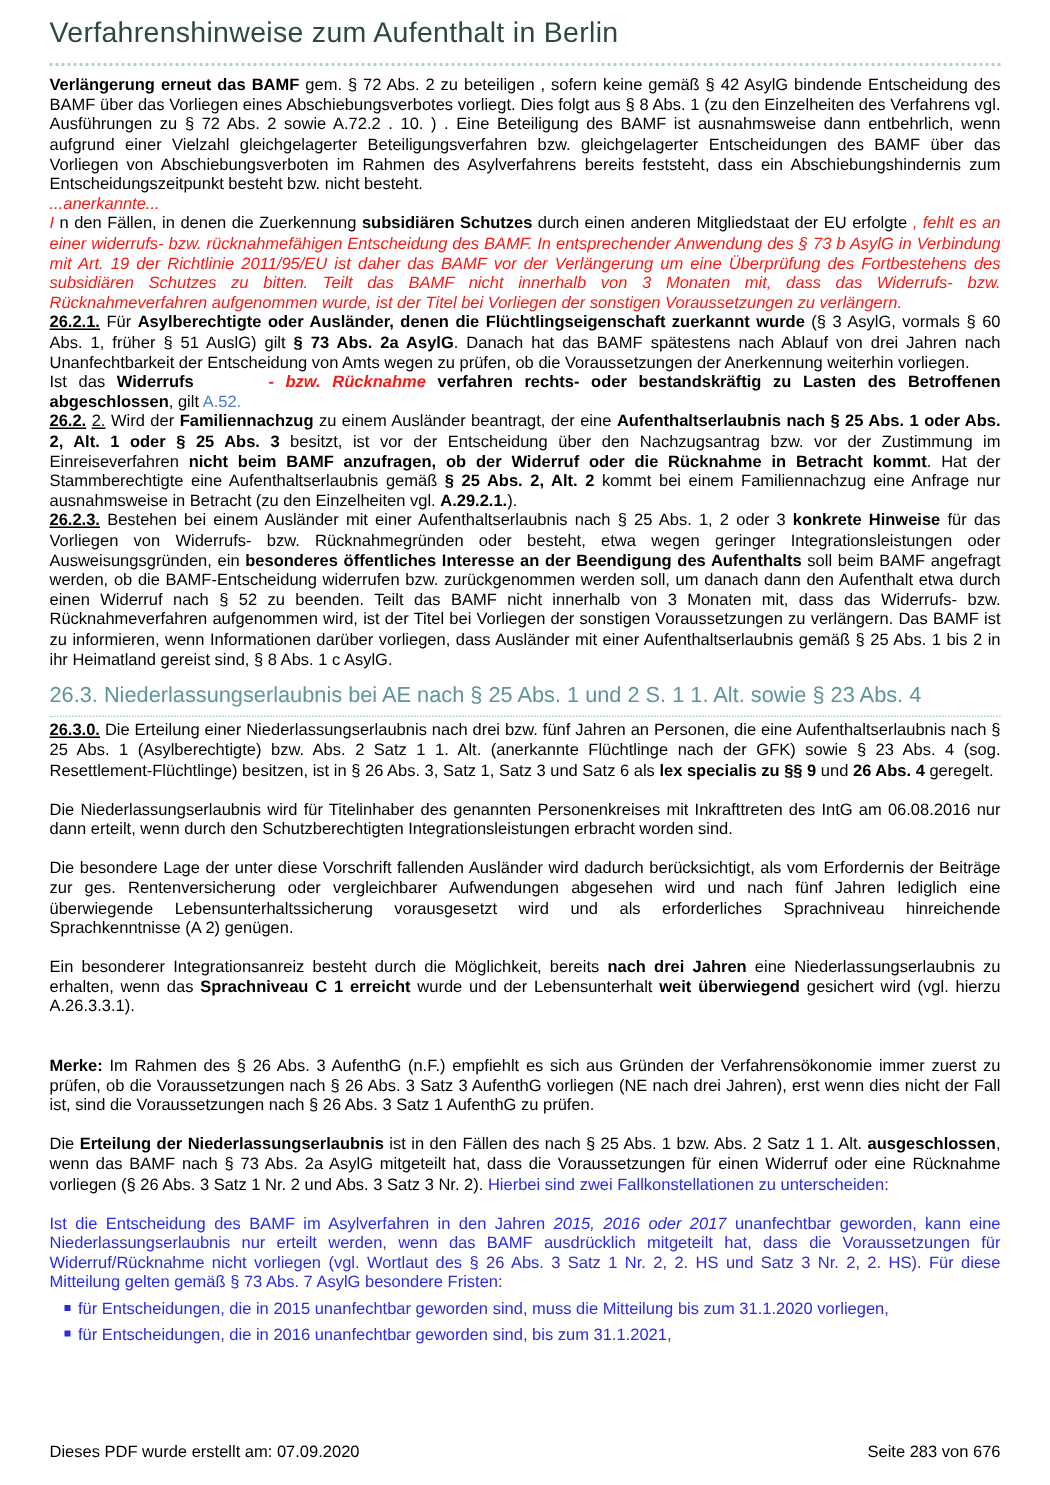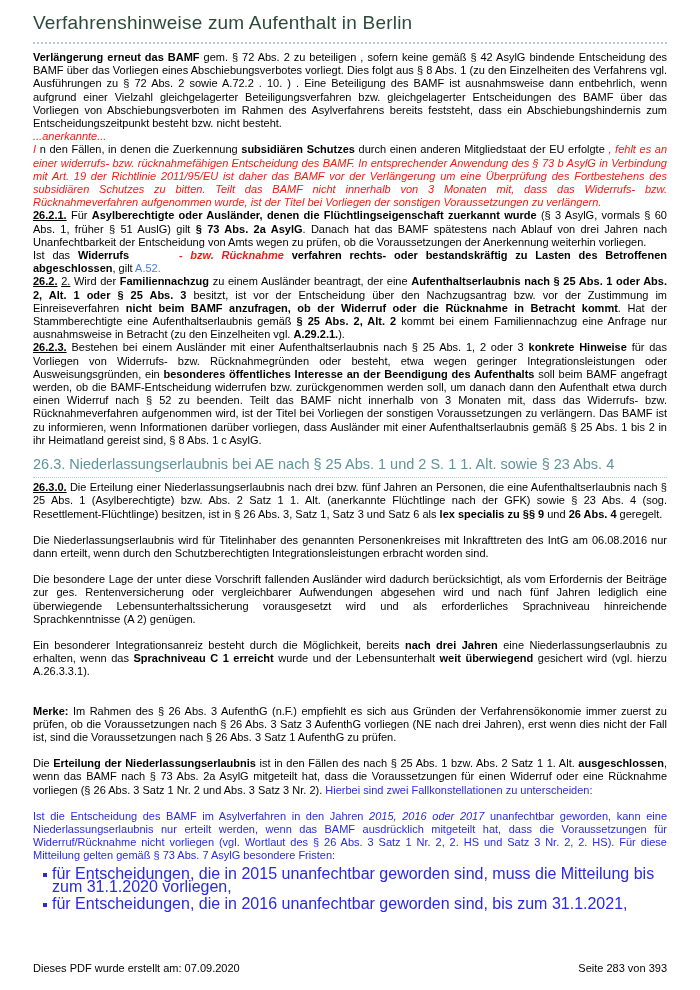--- a/index.html
+++ b/index.html
@@ -55,21 +55,21 @@
     margin:9px 0 3px 0;
     padding-bottom:5px;
     border-bottom:1px dotted var(--rule-teal);
   }
   .gap{height:13px;}
   .bullet-item{
     display:flex;
     align-items:baseline;
     gap:5px;
     margin:4px 0 4px 10px;
-    font-size:16px;
+    font-size:11px;
     line-height:13.2px;
   }
   .bullet-sq{
     width:4px;height:4px;
     background:var(--blue);
     flex:0 0 auto;
     position:relative;top:-2px;
   }
   .footer{
     position:absolute;
@@ -113,15 +113,15 @@
         <span class="bullet-sq"></span>
         <span><span class="run-bl">für Entscheidungen, die in 2015 unanfechtbar geworden sind, muss die Mitteilung bis zum 31.1.2020 vorliegen,</span></span>
       </div>
       <div class="bullet-item">
         <span class="bullet-sq"></span>
         <span><span class="run-bl">für Entscheidungen, die in 2016 unanfechtbar geworden sind, bis zum 31.1.2021,</span></span>
       </div>
     </div>
   <div class="footer">
     <span>Dieses PDF wurde erstellt am: 07.09.2020</span>
-    <span>Seite 283 von 393</span>
+    <span>Seite 283 von 676</span>
   </div>
 </div>
 
 </body></html>

